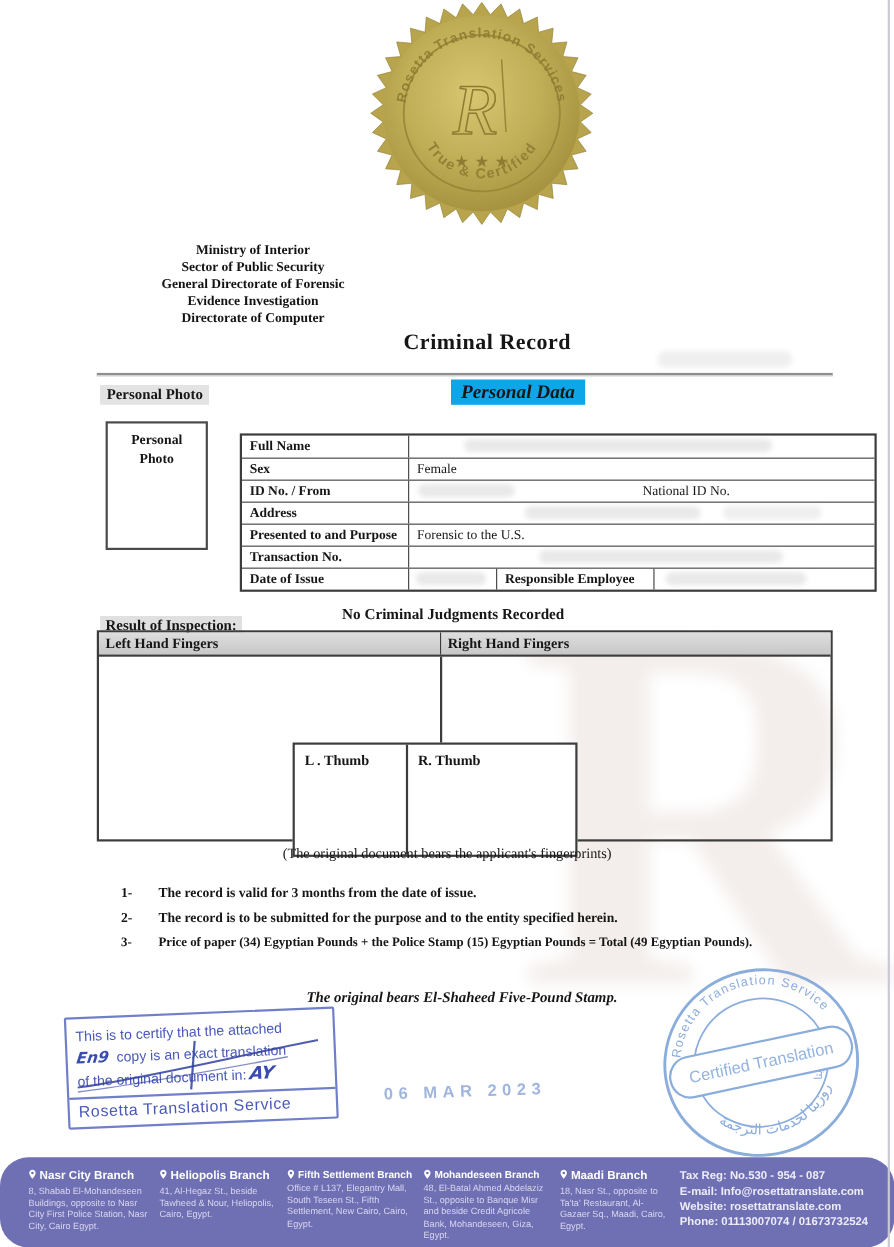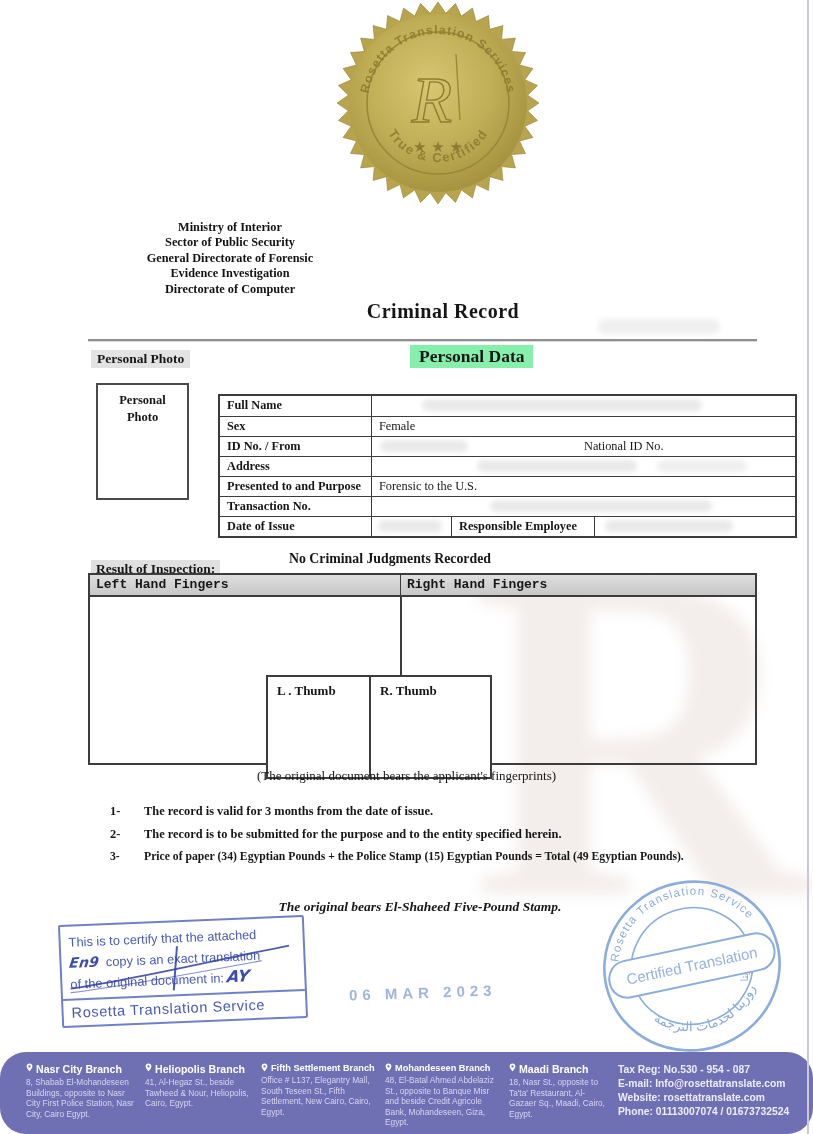--- a/index.html
+++ b/index.html
@@ -22,50 +22,50 @@
   .ministry{left:126px;top:220px;width:208px;text-align:center;font-weight:bold;
     font-size:12.3px;line-height:15.4px;color:#131313;z-index:1;}
   .doc-title{left:293px;top:300px;width:300px;text-align:center;font-weight:bold;
     font-size:20px;letter-spacing:.5px;z-index:1;}
   .redact{position:absolute;background:#e9e9e9;border-radius:7px;filter:blur(2.5px);}
   .redact.lt{background:#efefef;}
   .rule{left:88px;top:339px;width:669px;height:2px;background:#8f8f8f;
     border-bottom:1px solid #d9d9d9;z-index:1;}
   .pp-label{left:91px;top:350px;background:#e3e3e3;padding:1px 6px;font-weight:bold;
     font-size:13.5px;z-index:1;}
-  .pd-heading{left:410px;top:345px;background:#86efac;padding:1px 9px;font-weight:bold;
-    font-size:17.5px;z-index:1;}
+  .pd-heading{left:410px;top:345px;background:#0ea5e9;padding:1px 9px;font-weight:bold;
+    font-size:17.5px;z-index:1;font-style:italic;}
   .photo-box{left:96px;top:383px;width:93px;height:117px;border:2px solid #4a4a4a;
     box-sizing:border-box;text-align:center;padding-top:7px;font-weight:bold;font-size:12.5px;
     line-height:17px;white-space:pre-line;background:#fff;z-index:1;}
   
   .data-table{left:218px;top:394px;width:579px;border:2px solid #3c3c3c;background:#fff;
     box-sizing:border-box;z-index:1;}
   .dt-row{display:flex;height:20px;border-top:1px solid #3c3c3c;box-sizing:border-box;}
   .dt-row:first-child{border-top:none;}
   .dt-cell{position:relative;box-sizing:border-box;padding:2px 0 0 7px;font-size:12.3px;overflow:hidden;}
   .dt-label{width:152px;border-right:1px solid #3c3c3c;font-weight:bold;}
   .dt-value{flex:1;}
   .dt-cell .redact{top:3px;height:12px;}
   .cell-note{position:absolute;left:212px;top:2px;font-size:12.3px;}
   .dt-mid{width:80px;border-right:1px solid #3c3c3c;}
   .dt-label2{width:143px;border-right:1px solid #3c3c3c;font-weight:bold;}
   
   .result-label{left:91px;top:550px;background:#e0e0e0;padding:1px 5px;font-weight:bold;font-size:13.5px;z-index:1;margin-top:10px;}
-  .result-value{left:289px;top:551px;font-weight:bold;font-size:13.8px;z-index:1;}
+  .result-value{left:311px;top:551px;font-weight:bold;font-size:13.8px;z-index:1;}
   
   .fp-table{left:88px;top:573px;width:669px;height:192px;border:2px solid #3c3c3c;
     box-sizing:border-box;z-index:1;}
   .fp-header{display:flex;height:22px;background:linear-gradient(#dedede,#c7c7c7);
     border-bottom:2px solid #3c3c3c;box-sizing:border-box;}
-  .fp-hcell{box-sizing:border-box;padding:2px 0 0 6px;font-weight:bold;font-size:13px;font-family:Liberation Mono, monospace;}
+  .fp-hcell{box-sizing:border-box;padding:2px 0 0 6px;font-weight:bold;font-size:13px;}
   .fp-hleft{width:311px;border-right:1.5px solid #3c3c3c;}
   .fp-body{position:relative;height:164px;}
   .fp-vline{position:absolute;left:310px;top:0;bottom:0;width:1.5px;background:#3c3c3c;}
-  .thumb-box{position:absolute;left:176px;top:78px;width:226px;height:104px;background:#fff;
+  .thumb-box{position:absolute;left:176px;top:78px;width:259px;height:104px;background:#fff;
     border:2px solid #3c3c3c;box-sizing:border-box;}
   .thumb-divider{position:absolute;left:101px;top:0;bottom:0;width:1.5px;background:#3c3c3c;}
   .thumb-label{position:absolute;top:6px;font-weight:bold;font-size:13px;}
   .tl-left{left:9px;} .tl-right{left:112px;}
   .fp-caption{left:0;top:768px;width:813px;text-align:center;font-size:13px;z-index:1;}
   
   .notes{left:110px;top:804px;width:620px;z-index:1;}
   .note{display:flex;margin-bottom:8px;font-weight:bold;font-size:12.4px;}
   .note-num{width:34px;}
   .note.small{font-size:11.7px;}

